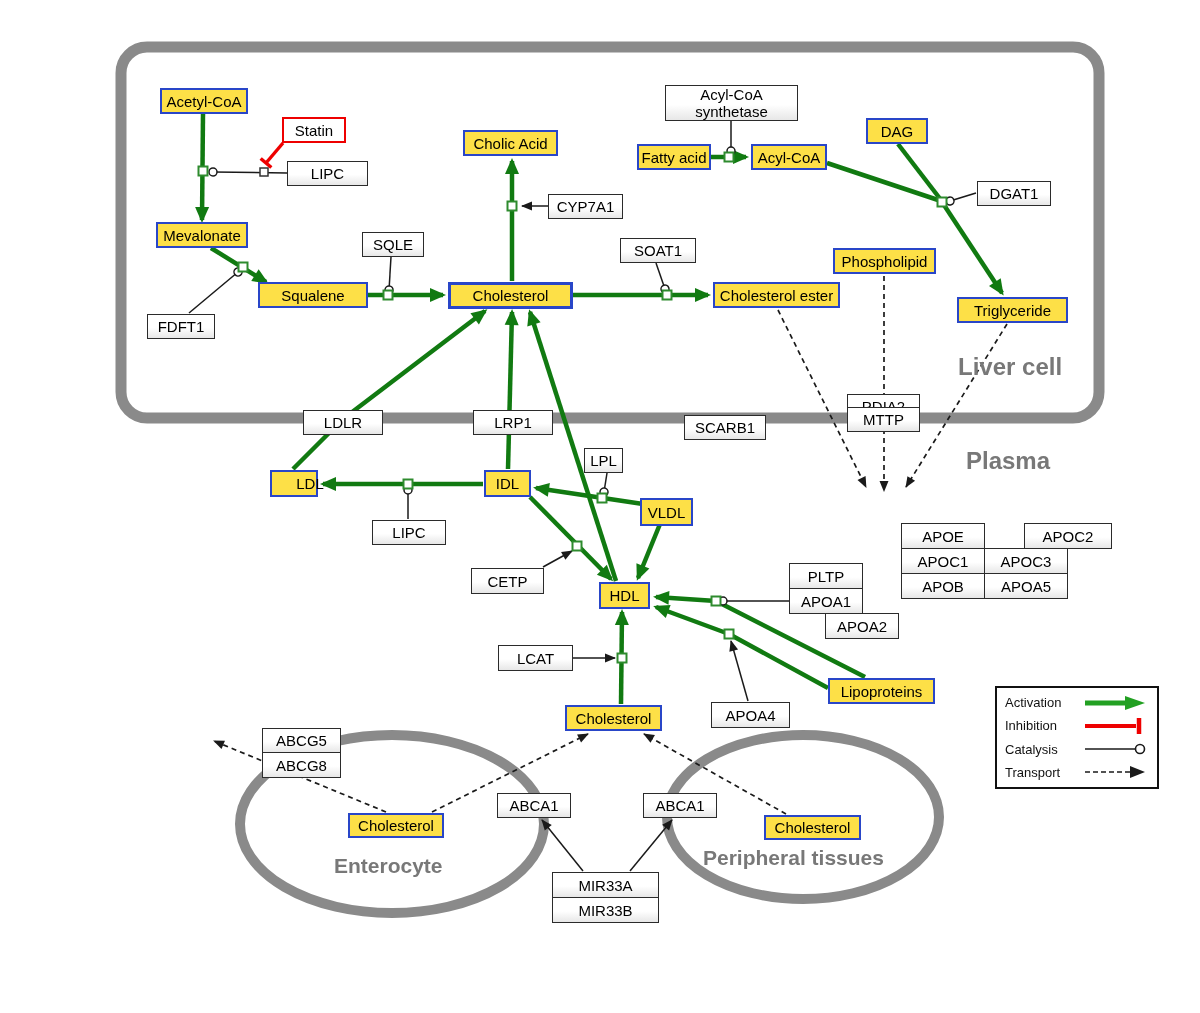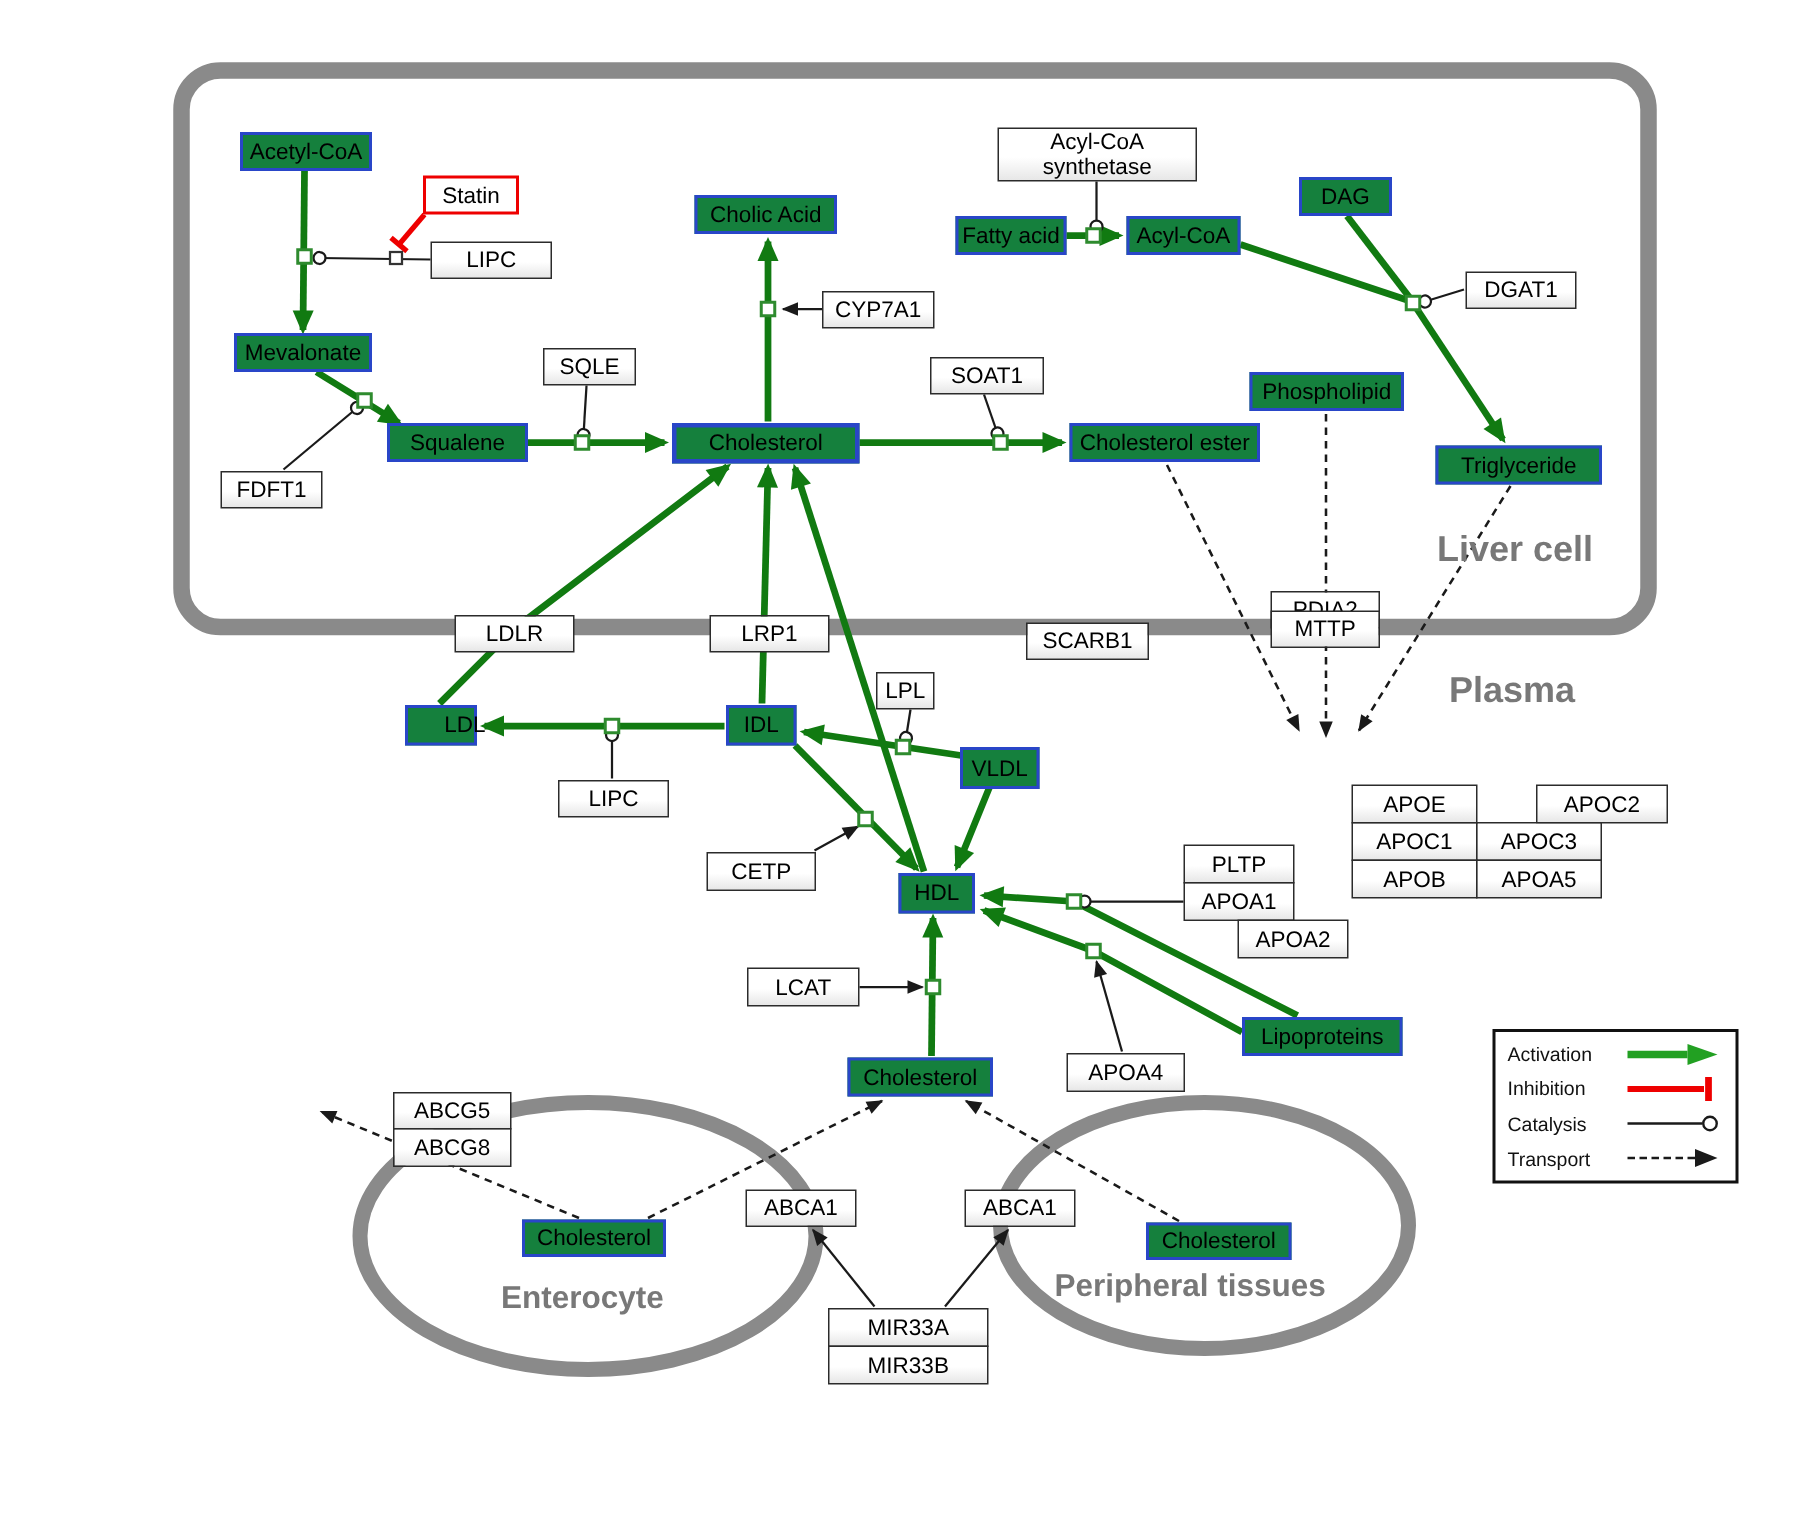--- a/index.html
+++ b/index.html
@@ -9,21 +9,21 @@
   .membrane{fill:#ffffff;stroke:#8a8a8a;}
   .edge-activation{fill:none;stroke:#117a11;stroke-width:4.5;stroke-linecap:butt;stroke-linejoin:round;}
   .edge-catalysis{fill:none;stroke:#1a1a1a;stroke-width:1.5;}
   .edge-inhibition{fill:none;stroke:#ee0000;stroke-width:3.4;}
   .edge-transport{fill:none;stroke:#1a1a1a;stroke-width:1.7;stroke-dasharray:5,4;}
   .reaction-node{fill:#ffffff;stroke:#2e8b2e;stroke-width:2;}
   .process-node{fill:#ffffff;stroke:#333;stroke-width:1.5;}
   .node{position:absolute;display:flex;align-items:center;justify-content:center;text-align:center;
         font-size:15px;color:#000;box-sizing:border-box;white-space:pre-line;line-height:17px;
         background:linear-gradient(#ffffff 55%,#e7e7e7);border:1.4px solid #2b2b2b;}
-  .node.metabolite{border:2.2px solid #2946c8;background:#15803d;}
+  .node.metabolite{border:2.2px solid #2946c8;background:#fde047;}
   .node.metabolite.highlight{border-width:3.2px;}
   .node.inhibitor{border:2.2px solid #ee0000;background:#ffffff;}
   .region-label{position:absolute;font-weight:bold;color:#787878;}
   .region-label.big{font-size:24px;}
   .region-label.small{font-size:21px;}
   .legend{position:absolute;left:995px;top:686px;width:164px;height:103px;border:2.5px solid #111;
           background:#fff;display:flex;flex-direction:column;justify-content:space-around;
           padding:3px 8px;box-sizing:border-box;}
   .legend-row{display:flex;align-items:center;justify-content:space-between;font-size:13px;color:#111;}
 </style>
@@ -112,21 +112,21 @@
         <rect x="260" y="168" width="8" height="8" class="process-node"></rect>
       </g>
   </svg>
 
   <div id="nodes-layer">
       <div class="node metabolite" style="left: 160px; top: 88px; width: 88px; height: 26px;">Acetyl-CoA</div>
       <div class="node inhibitor" style="left: 258px; top: 117px; width: 64px; height: 26px; margin-left: 24px;">Statin</div>
       <div class="node gene" style="left: 287px; top: 161px; width: 81px; height: 25px;">LIPC</div>
       <div class="node metabolite" style="left: 156px; top: 222px; width: 92px; height: 26px;">Mevalonate</div>
       <div class="node gene" style="left: 147px; top: 314px; width: 68px; height: 25px;">FDFT1</div>
-      <div class="node metabolite" style="left: 258px; top: 282px; width: 94px; height: 26px;">Squalene</div>
+      <div class="node metabolite" style="left: 258px; top: 282px; width: 110px; height: 26px;">Squalene</div>
       <div class="node gene" style="left: 362px; top: 232px; width: 62px; height: 25px;">SQLE</div>
       <div class="node metabolite" style="left: 463px; top: 130px; width: 95px; height: 26px;">Cholic Acid</div>
       <div class="node gene" style="left: 548px; top: 194px; width: 75px; height: 25px;">CYP7A1</div>
       <div class="node metabolite highlight" style="left: 448px; top: 282px; width: 125px; height: 27px;">Cholesterol</div>
       <div class="node gene" style="left: 620px; top: 238px; width: 76px; height: 25px;">SOAT1</div>
       <div class="node metabolite" style="left: 713px; top: 282px; width: 127px; height: 26px;">Cholesterol ester</div>
       <div class="node gene" style="left: 665px; top: 85px; width: 133px; height: 36px;">Acyl-CoA
 synthetase</div>
       <div class="node metabolite" style="left: 637px; top: 144px; width: 74px; height: 26px;">Fatty acid</div>
       <div class="node metabolite" style="left: 751px; top: 144px; width: 76px; height: 26px;">Acyl-CoA</div>

